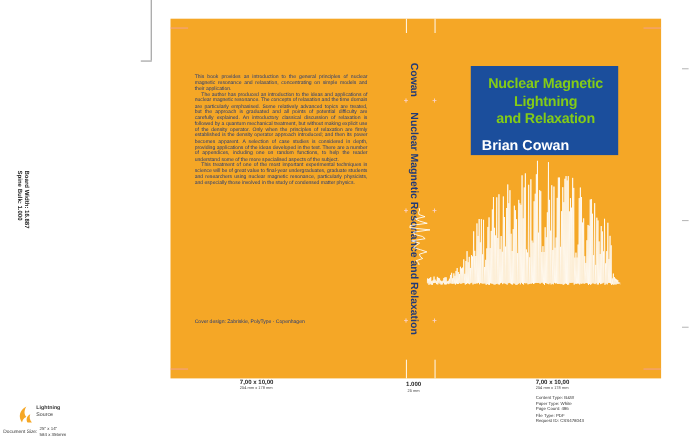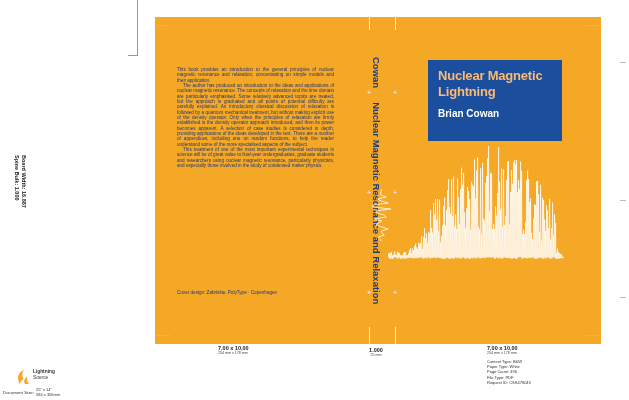--- a/index.html
+++ b/index.html
@@ -24,22 +24,22 @@
   .fold{position:absolute;width:1px;background:rgba(255,255,255,.85);}
   .fold.f1{left:214px;} .fold.f2{left:240px;}
   .fold.top{top:0;height:13px;} .fold.bot{top:310px;height:17px;}
   .reg-plus{position:absolute;width:8px;height:8px;color:rgba(252,216,224,.9);
             font-size:7px;line-height:8px;text-align:center;font-weight:bold;}
   .trim-tick{position:absolute;height:1px;background:rgba(244,160,175,.7);}
 
   
   .title-box{position:absolute;left:273px;top:43px;width:134px;height:81px;background:#1B4E9C;
              box-sizing:border-box;padding:8px 8px 0 10px;}
-  .title-line{color:#fdba74;font-weight:bold;font-size:13px;line-height:16px;letter-spacing:-.2px;}
-  .cover-author{color:#fff;font-weight:bold;font-size:10px;margin-top:8px;}
+  .title-line{color:#84cc16;font-weight:bold;font-size:13px;line-height:16px;letter-spacing:-.2px;text-align:center;}
+  .cover-author{color:#fff;font-weight:bold;font-size:13px;margin-top:8px;}
 
   .wave-svg{position:absolute;left:233px;top:125px;width:176px;height:122px;}
   .spine-wave-svg{position:absolute;left:212px;top:172px;width:28px;height:52px;}
 
   
   .hairline{position:absolute;background:#999;}
   .rdash{position:absolute;width:6px;height:1px;background:#bbb;}
 
   .board-label{position:absolute;left:27px;top:155px;width:62px;height:14px;
                transform:rotate(90deg);transform-origin:0 0;
@@ -103,20 +103,21 @@
       <span class="author">Cowan</span><span>Nuclear Magnetic Resonance and Relaxation</span>
     </div>
 
     <svg class="spine-wave-svg" viewBox="0 0 28 52">
       <path d="M14,0 L14.5,2 L13.6,4 L13.8,6 L19.4,8 L10.5,10 L14.5,12 L21.4,14 L5.9,16 L5.6,18 L23.9,20 L9.1,22 L9.5,24 L17.2,26 L19.5,28 L7.1,30 L14.5,32 L11.6,34 L9.0,36 L15.2,38 L21.1,40 L14.4,42 L14.9,44 L17.3,46 L11.3,48 L13.6,50 L14.0,52" fill="none" stroke="#ffffff" stroke-width="0.8"></path>
     </svg>
 
     <div class="title-box">
       <div class="title-line">Nuclear Magnetic</div>
       <div class="title-line">Lightning</div>
+      <div class="title-line">and Relaxation</div>
       <div class="cover-author">Brian Cowan</div>
     </div>
 
     <svg class="wave-svg" viewBox="0 0 176 122">
       <path d="M0,115 L0.6,111.2 L1,115.6 L1.6,111.5 L2,117.0 L2.6,110.9 L3,116.1 L3.6,110.0 L4,116.8 L4.6,113.5 L5,117.0 L5.6,112.9 L6,115.4 L6.6,109.4 L7,115.1 L7.6,112.2 L8,115.1 L8.6,113.6 L9,116.3 L9.6,109.7 L10,116.6 L10.6,110.6 L11,115.1 L11.6,111.1 L12,116.0 L12.6,113.0 L13,116.8 L13.6,113.6 L14,116.6 L14.6,113.2 L15,115.1 L15.6,110.7 L16,116.5 L16.6,110.0 L17,116.6 L17.6,110.1 L18,116.5 L18.6,113.7 L19,115.7 L19.6,113.2 L20,116.3 L20.6,111.4 L21,115.6 L21.6,107.9 L22,115.6 L22.6,106.0 L23,116.1 L23.6,110.9 L24,115.9 L24.6,106.5 L25,115.8 L25.6,108.7 L26,116.7 L26.6,104.3 L27,115.7 L27.6,101.7 L28,116.2 L28.6,105.3 L29,116.1 L29.6,107.1 L30,115.2 L30.6,100.5 L31,116.1 L31.6,102.0 L32,115.6 L32.6,101.2 L33,115.2 L33.6,93.8 L34,115.4 L34.6,106.9 L35,116.7 L35.6,95.3 L36,116.2 L36.6,86.3 L37,115.5 L37.6,96.4 L38,115.8 L38.6,91.5 L39,116.4 L39.6,101.6 L40,115.4 L40.6,89.9 L41,115.0 L41.6,91.1 L42,116.6 L42.6,68.3 L43,115.9 L43.6,86.0 L44,116.0 L44.6,90.7 L45,115.6 L45.6,61.1 L46,115.6 L46.6,72.5 L47,115.1 L47.6,57.1 L48,116.4 L48.6,78.3 L49,115.3 L49.6,57.2 L50,115.6 L50.6,89.2 L51,115.9 L51.6,57.8 L52,115.7 L52.6,100.7 L53,115.8 L53.6,94.2 L54,117.0 L54.6,83.8 L55,116.2 L55.6,64.3 L56,116.8 L56.6,55.6 L57,116.9 L57.6,83.5 L58,115.5 L58.6,67.9 L59,115.8 L59.6,48.4 L60,116.0 L60.6,37.1 L61,116.6 L61.6,65.1 L62,116.8 L62.6,72.0 L63,116.2 L63.6,37.4 L64,115.9 L64.6,74.4 L65,116.5 L65.6,34.6 L66,116.7 L66.6,84.5 L67,115.5 L67.6,72.6 L68,115.1 L68.6,86.9 L69,116.3 L69.6,36.6 L70,115.5 L70.6,55.3 L71,115.6 L71.6,82.2 L72,116.2 L72.6,47.1 L73,116.8 L73.6,25.7 L74,115.5 L74.6,42.7 L75,115.2 L75.6,30.9 L76,115.7 L76.6,70.5 L77,116.4 L77.6,86.2 L78,116.7 L78.6,66.3 L79,115.6 L79.6,45.0 L80,115.9 L80.6,49.1 L81,116.9 L81.6,57.3 L82,117.0 L82.6,88.1 L83,116.2 L83.6,39.7 L84,115.3 L84.6,42.8 L85,116.5 L85.6,44.3 L86,115.1 L86.6,17.4 L87,116.0 L87.6,56.5 L88,116.7 L88.6,28.4 L89,115.3 L89.6,15.6 L90,115.6 L90.6,84.8 L91,115.4 L91.6,87.6 L92,116.5 L92.6,26.0 L93,116.2 L93.6,91.9 L94,115.8 L94.6,21.0 L95,115.9 L95.6,76.7 L96,115.4 L96.6,78.6 L97,116.2 L97.6,41.0 L98,115.6 L98.6,34.1 L99,115.2 L99.6,16.4 L100,115.2 L100.6,4.2 L101,115.3 L101.6,69.5 L102,115.2 L102.6,30.8 L103,115.9 L103.6,31.8 L104,115.1 L104.6,87.1 L105,115.0 L105.6,81.8 L106,116.0 L106.6,87.1 L107,117.0 L107.6,64.6 L108,115.3 L108.6,73.7 L109,115.6 L109.6,51.0 L110,116.0 L110.6,5.4 L111,116.4 L111.6,39.7 L112,115.3 L112.6,67.7 L113,116.6 L113.6,26.4 L114,116.0 L114.6,85.3 L115,116.5 L115.6,27.6 L116,115.1 L116.6,83.2 L117,115.6 L117.6,73.9 L118,115.5 L118.6,37.9 L119,116.1 L119.6,19.4 L120,116.1 L120.6,19.4 L121,116.0 L121.6,82.4 L122,116.3 L122.6,50.0 L123,116.1 L123.6,28.2 L124,117.0 L124.6,41.8 L125,116.4 L125.6,20.5 L126,115.7 L126.6,18.1 L127,116.0 L127.6,22.1 L128,116.9 L128.6,18.1 L129,116.7 L129.6,50.2 L130,115.1 L130.6,38.1 L131,115.2 L131.6,46.8 L132,115.1 L132.6,19.7 L133,115.0 L133.6,28.8 L134,116.7 L134.6,92.2 L135,115.9 L135.6,87.7 L136,116.0 L136.6,92.1 L137,115.7 L137.6,80.3 L138,115.8 L138.6,38.1 L139,116.6 L139.6,28.5 L140,115.7 L140.6,37.1 L141,116.1 L141.6,60.3 L142,115.3 L142.6,56.5 L143,116.1 L143.6,90.9 L144,115.5 L144.6,97.0 L145,115.3 L145.6,76.4 L146,115.6 L146.6,62.5 L147,117.0 L147.6,63.3 L148,116.2 L148.6,39.4 L149,116.9 L149.6,39.0 L150,116.1 L150.6,52.3 L151,115.2 L151.6,90.0 L152,115.9 L152.6,42.7 L153,116.3 L153.6,98.8 L154,115.4 L154.6,55.9 L155,116.6 L155.6,58.4 L156,116.6 L156.6,77.5 L157,115.1 L157.6,88.9 L158,116.3 L158.6,63.5 L159,115.9 L159.6,68.4 L160,115.5 L160.6,86.5 L161,115.0 L161.6,56.9 L162,116.9 L162.6,97.4 L163,115.8 L163.6,86.3 L164,116.5 L164.6,60.5 L165,115.2 L165.6,93.5 L166,115.2 L166.6,72.4 L167,115.6 L167.6,81.0 L168,117.0 L168.6,111.1 L169,116.4 L169.6,106.7 L170,116.9 L170.6,110.0 L171,116.4 L171.6,111.3 L172,116.7 L172.6,112.0 L173,116.1 L173.6,112.7 L174,116.0 L174.6,114.6 L175,115.6 L175.6,115.0 L176,116.7" fill="none" stroke="#ffffff" stroke-width="0.7"></path>
     </svg>
   </div>
 
   <div class="spec" style="left:218px;top:345px;">
     <div class="big">7,00 x 10,00</div>

